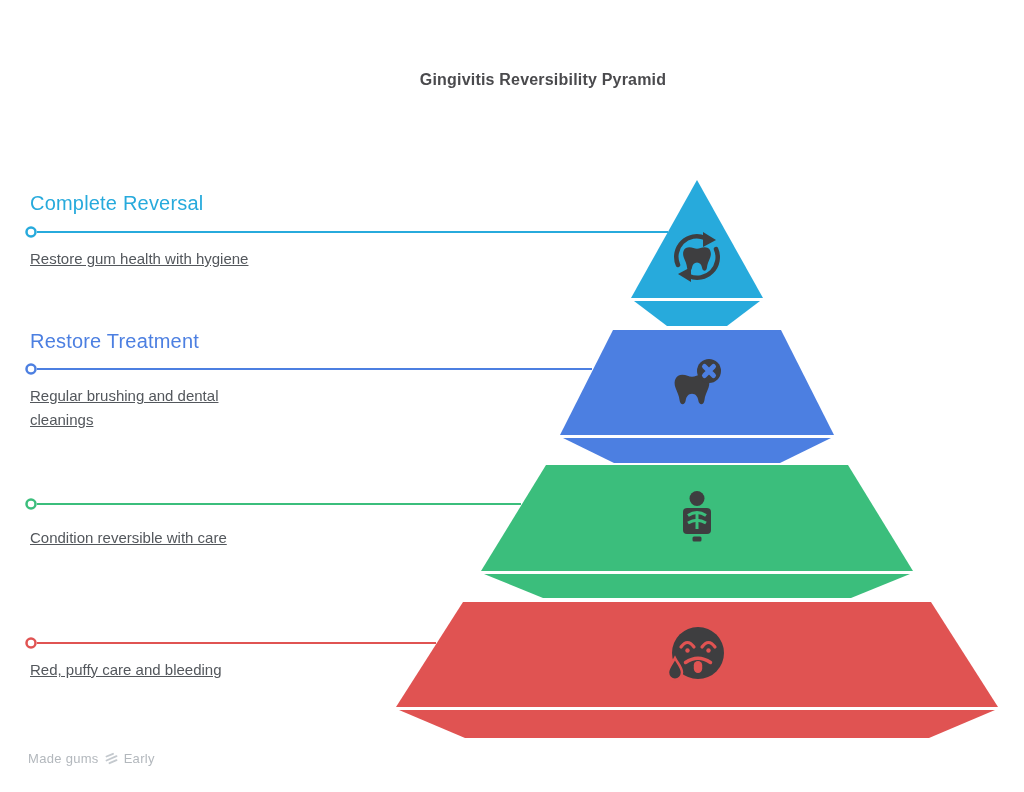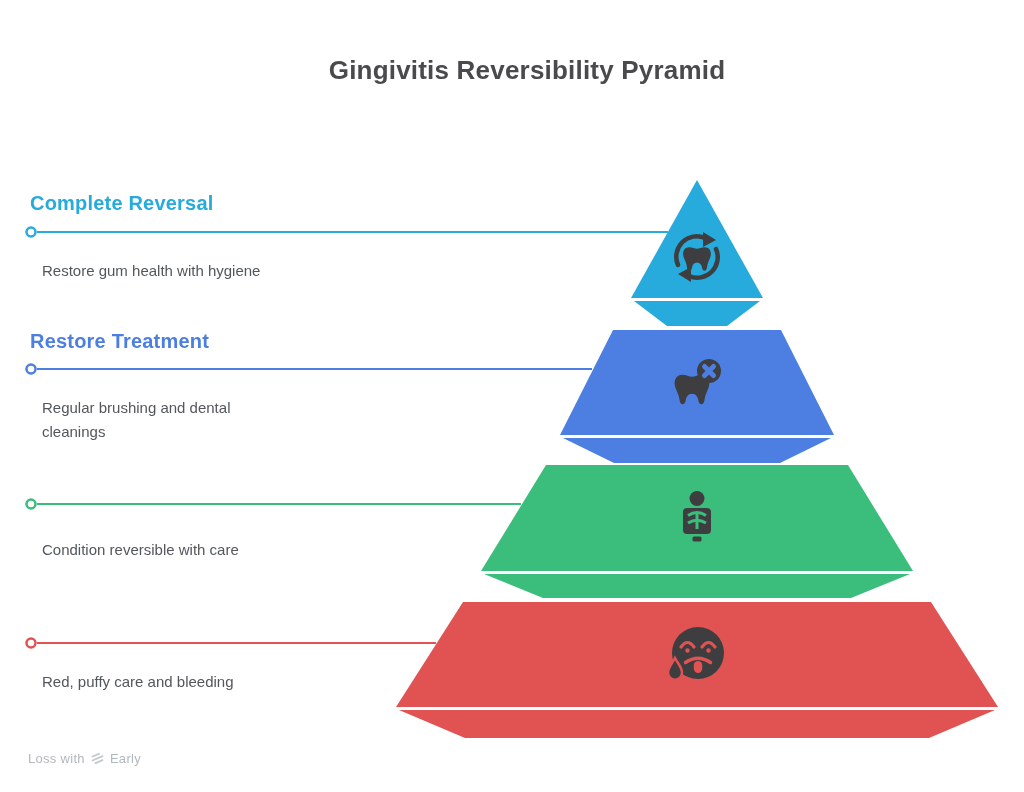--- a/index.html
+++ b/index.html
@@ -9,45 +9,46 @@
     height: 792px;
     background: #ffffff;
     overflow: hidden;
     font-family: "Liberation Sans", sans-serif;
   }
   .title {
     position: absolute;
     top: 55px;
     left: 527px;
     transform: translateX(-50%);
-    margin: 0;
-    font-size: 26px;
+    margin: 16px;
+    font-size: 16px;
     font-weight: 700;
     color: #4a4a4d;
     letter-spacing: 0.2px;
     white-space: nowrap;
     text-align: right;
   }
   .diagram-svg { position: absolute; top: 0; left: 0; }
   .label-block { position: absolute; left: 30px; width: 300px; }
   .label-heading {
     margin: 0;
     font-size: 20px;
-    font-weight: 700;
+    font-weight: 400;
     letter-spacing: 0.2px;
     white-space: nowrap;
   }
   .label-desc {
     position: absolute;
     left: 30px;
     width: 245px;
-    margin: 12px;
+    margin: 0;
     font-size: 15px;
     line-height: 24px;
     color: #53575c;
+    text-decoration: underline;
   }
   .footer {
     position: absolute;
     left: 28px;
     top: 751px;
     display: flex;
     align-items: center;
     gap: 5px;
     font-size: 13px;
     color: #b3b8bd;
@@ -136,20 +137,20 @@
   <div class="label-block" style="top:330px">
     <h2 class="label-heading" style="color: rgb(76, 127, 225);">Restore Treatment</h2>
   </div>
   <p class="label-desc" style="top:384px">Regular brushing and dental cleanings</p>
 
   <p class="label-desc" style="top:526px">Condition reversible with care</p>
 
   <p class="label-desc" style="top:658px">Red, puffy care and bleeding</p>
 
   <div class="footer">
-    <span>Loss with</span>
+    <span>Made gums</span>
     <svg width="15" height="15" viewBox="0 0 15 15">
       <path d="M 2.5,5.5 L 9,2.8 M 2.5,9.5 L 12.5,5.2 M 5.5,12.2 L 12.5,9.2" stroke="#c4c9ce" stroke-width="1.8" stroke-linecap="round" fill="none"></path>
     </svg>
     <span>Early</span>
   </div>
 
 </div>
 
 </body></html>

